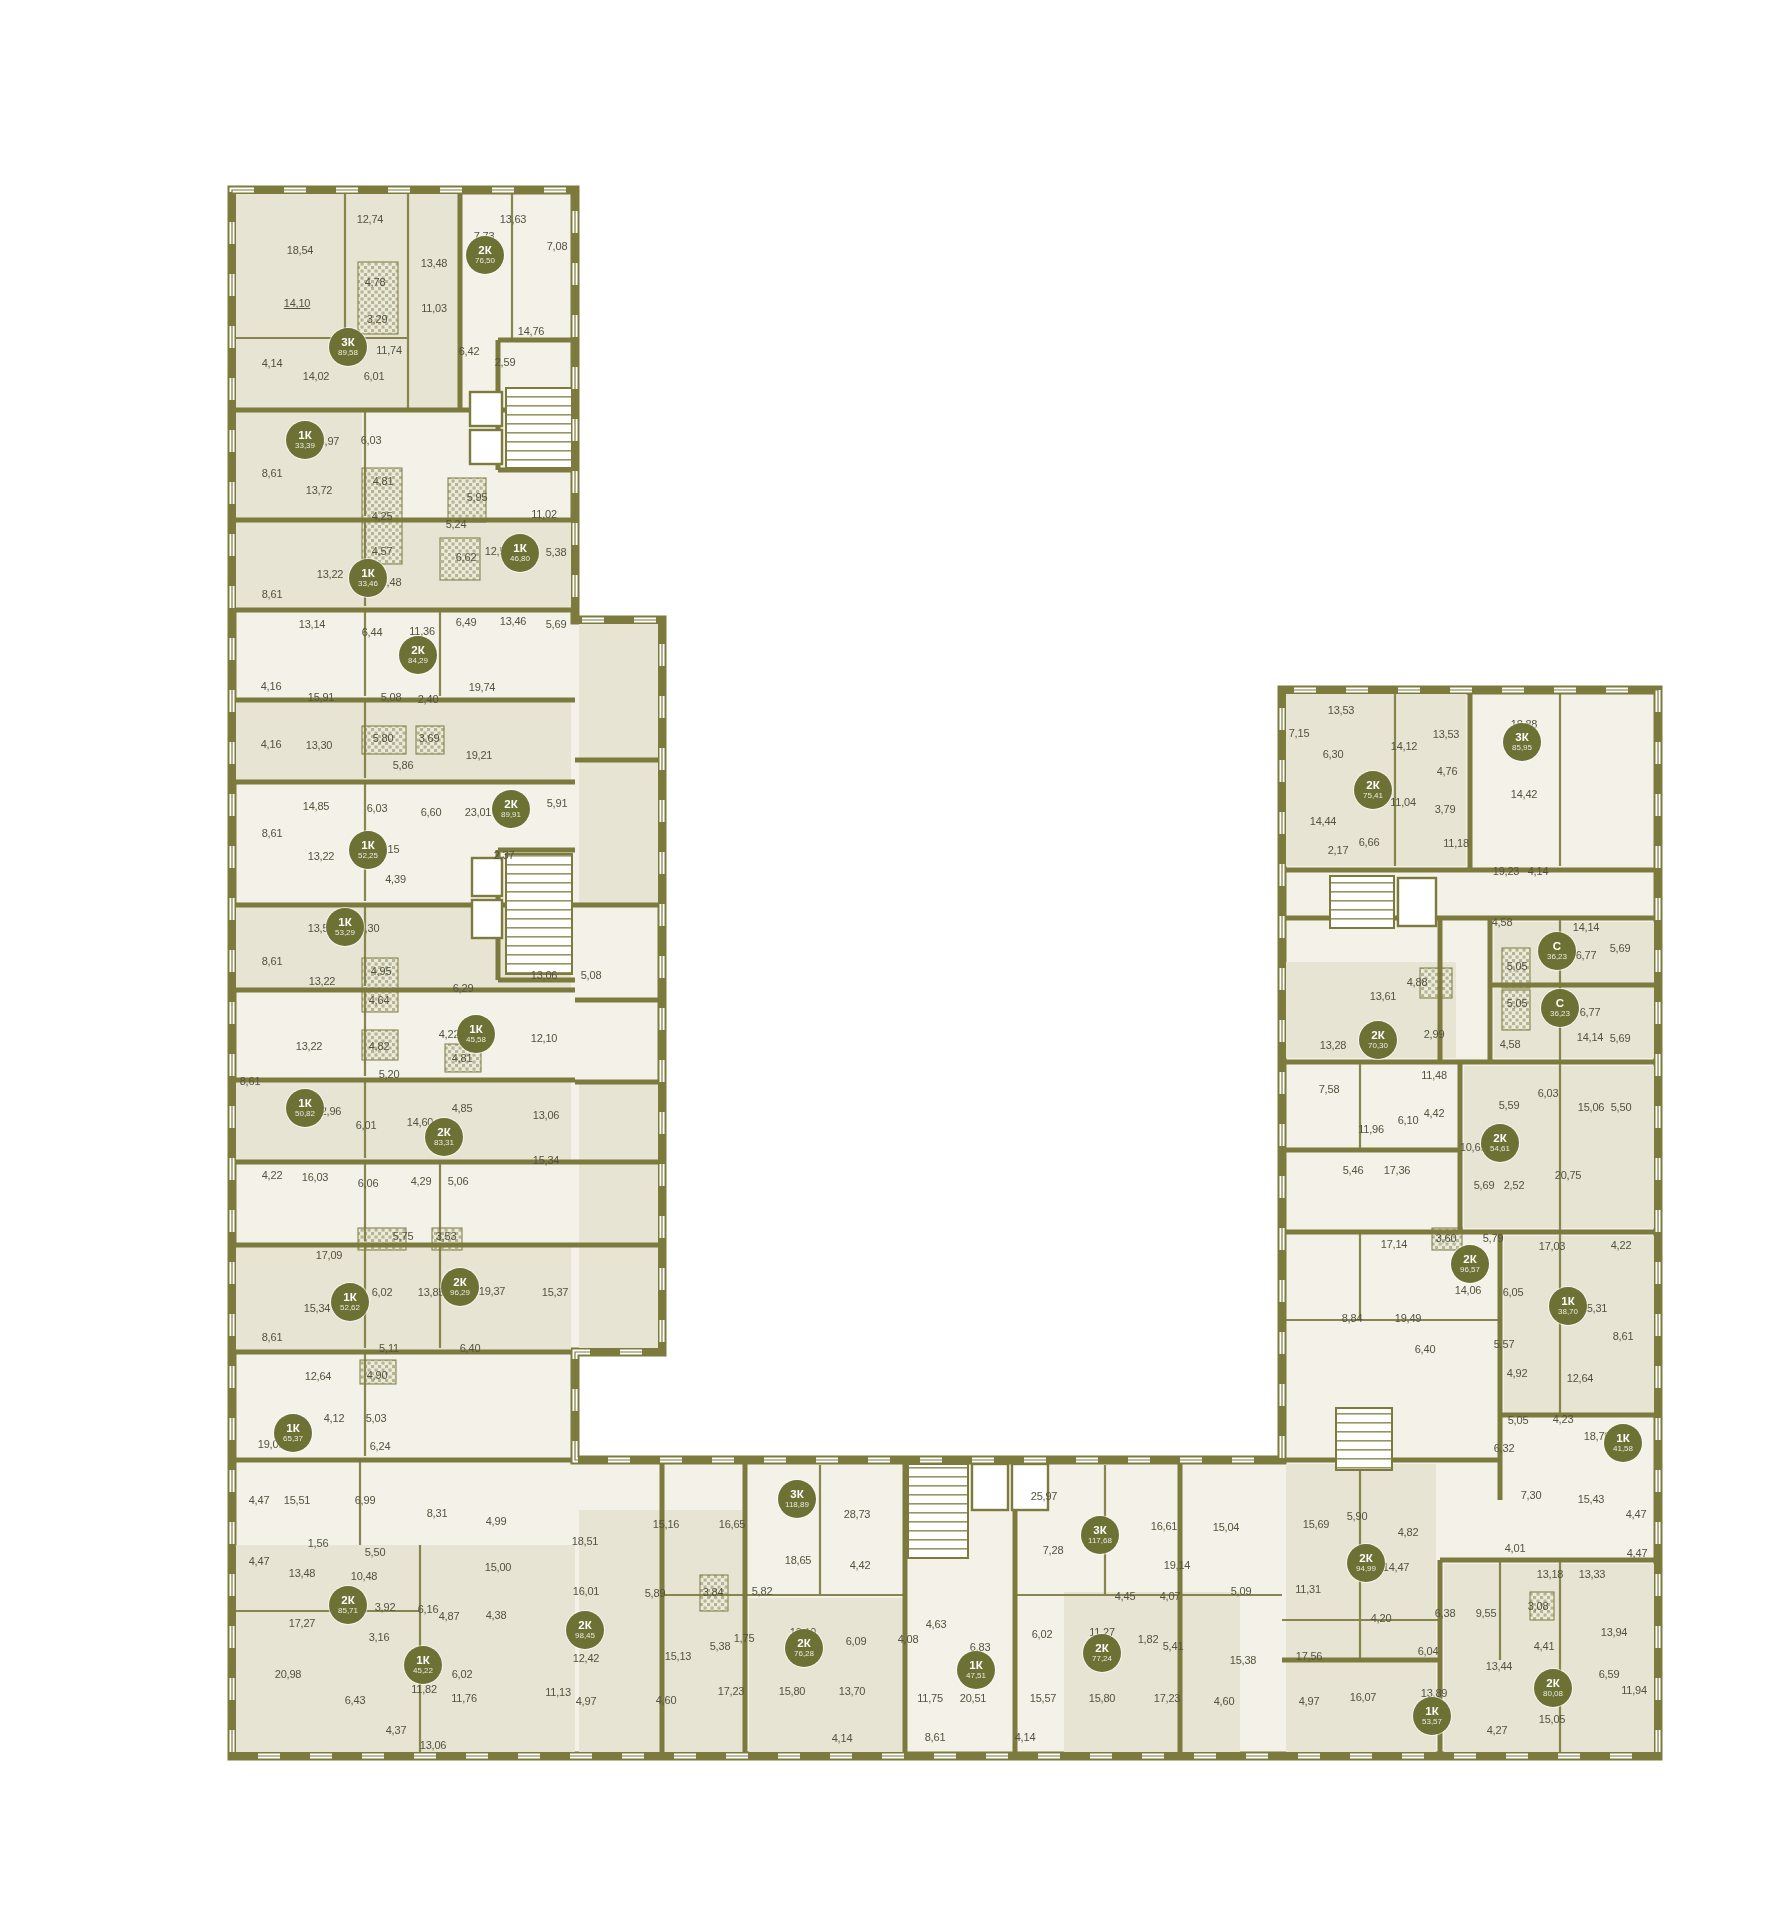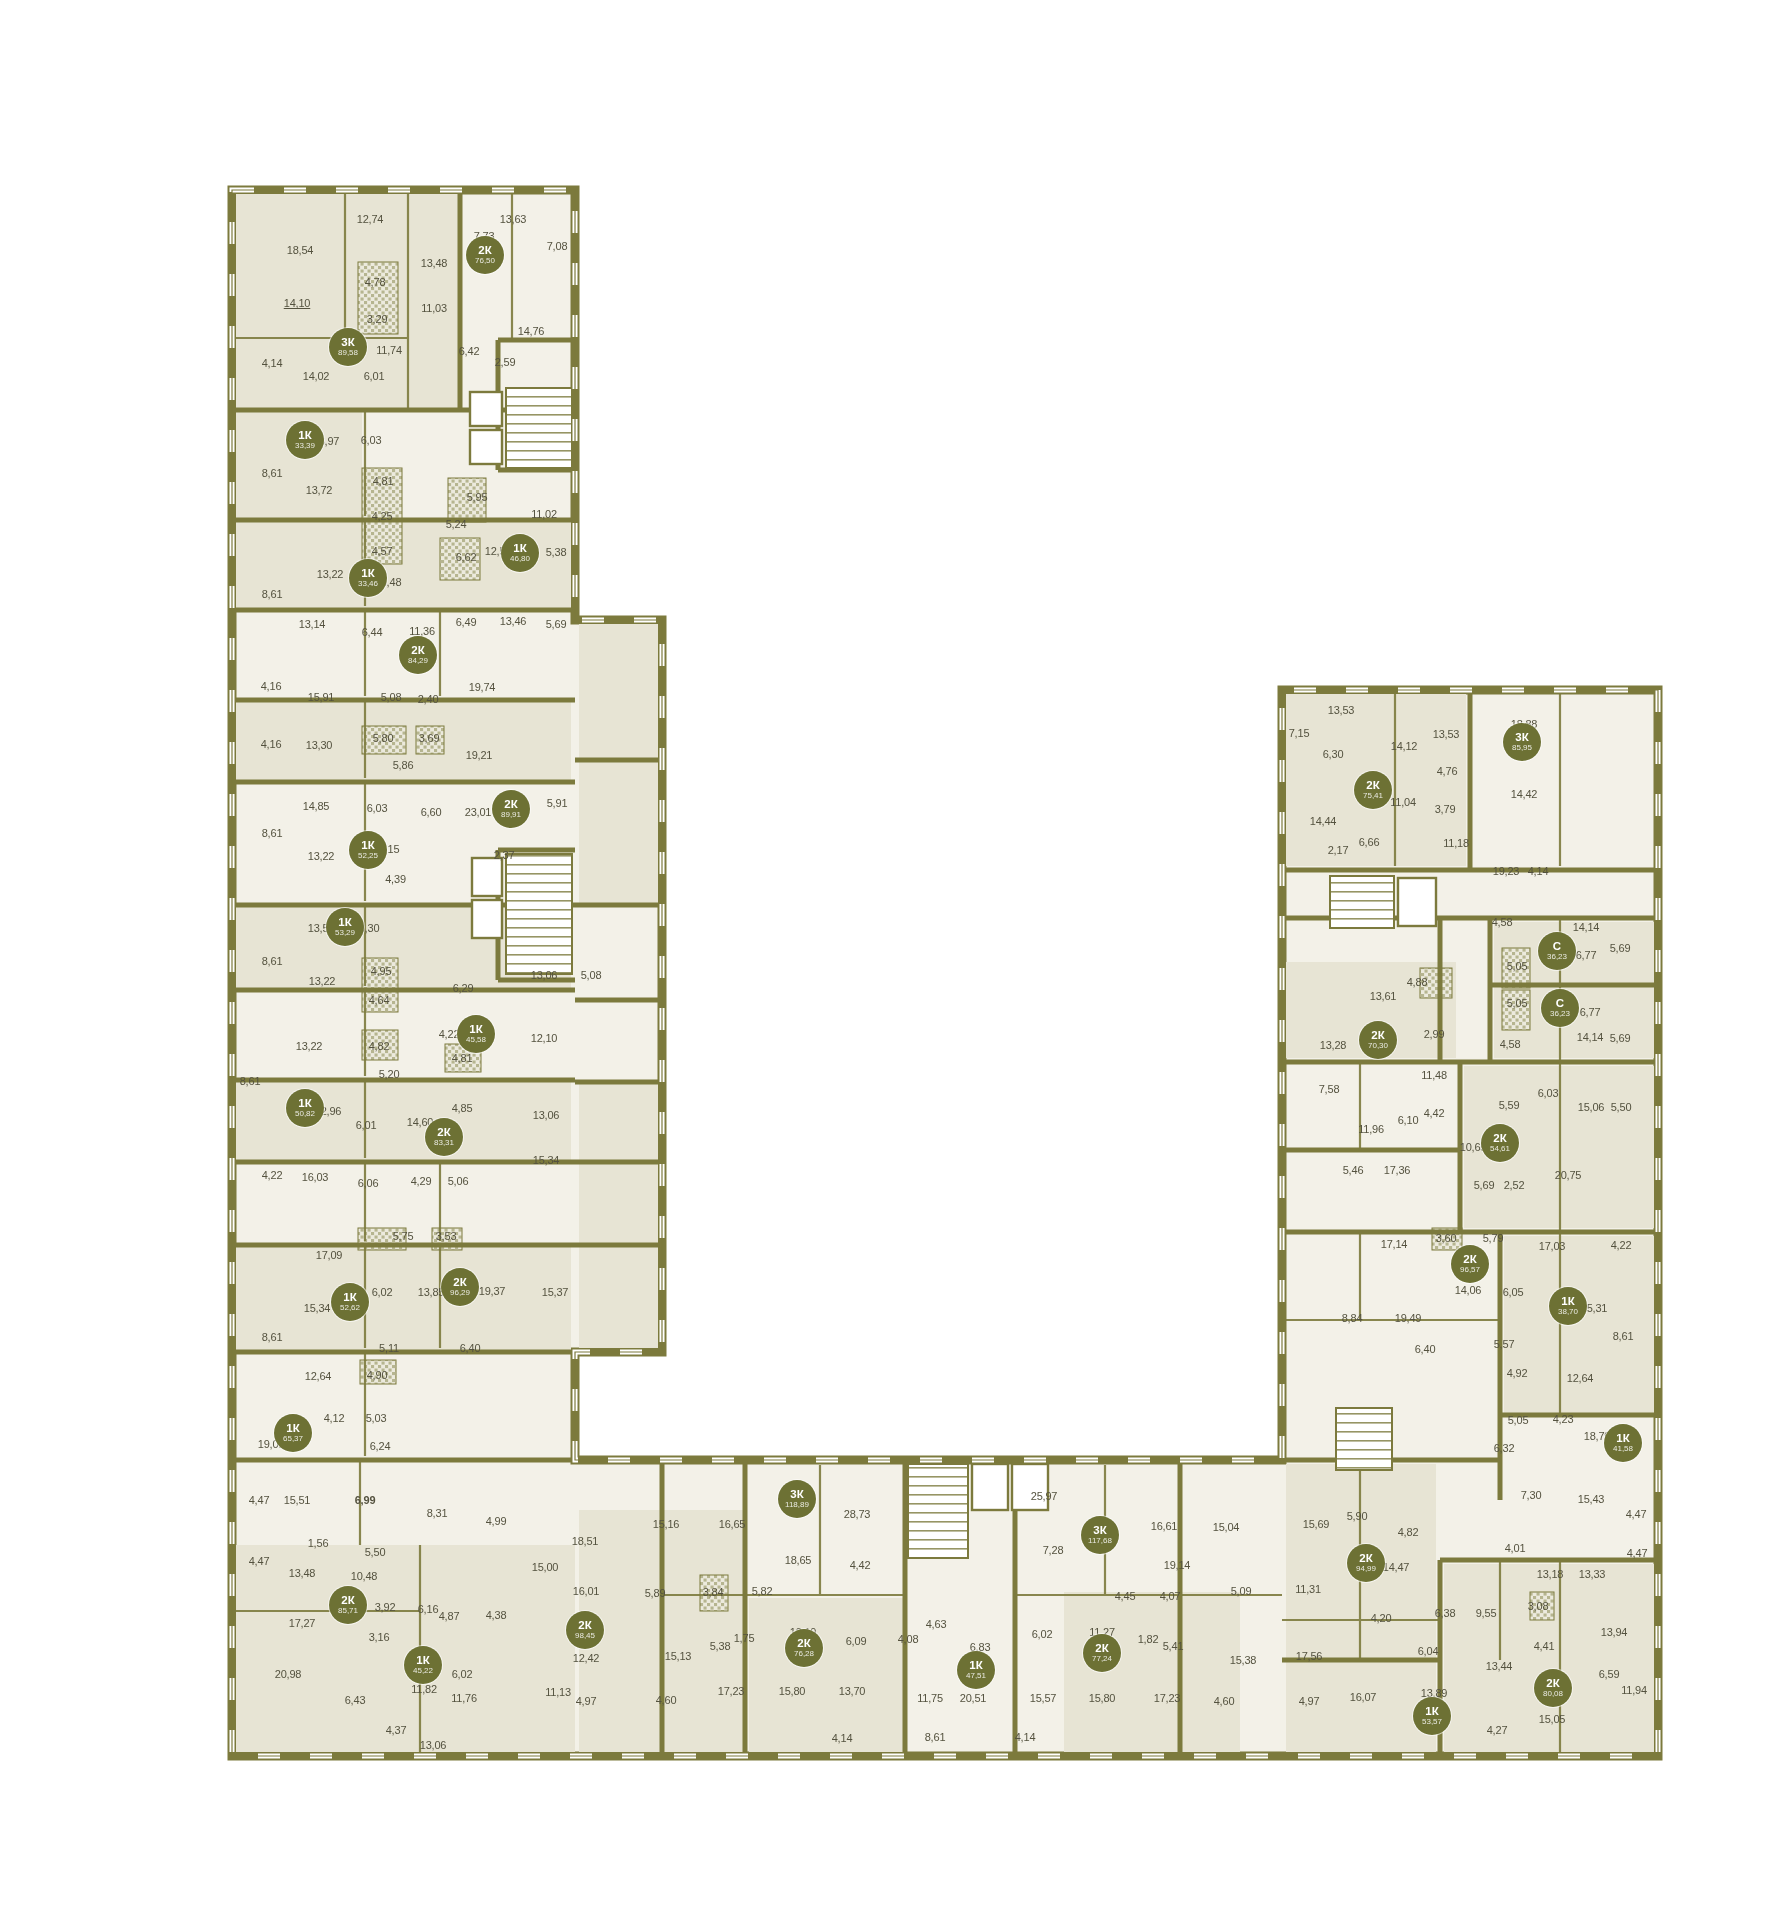--- a/index.html
+++ b/index.html
@@ -323,21 +323,21 @@
       <span class="room-label" style="left: 376px; top: 1418px;">5,03</span>
 
       <span class="room-label" style="left: 271px; top: 1444px;">19,01</span>
 
       <span class="room-label" style="left: 380px; top: 1446px;">6,24</span>
 
       <span class="room-label" style="left: 259px; top: 1500px;">4,47</span>
 
       <span class="room-label" style="left: 297px; top: 1500px;">15,51</span>
 
-      <span class="room-label" style="left: 365px; top: 1500px; font-weight: bold;">6,99</span>
+      <span class="room-label" style="left: 365px; top: 1500px;">6,99</span>
 
       <span class="room-label" style="left: 496px; top: 1521px;">4,99</span>
 
       <span class="room-label" style="left: 437px; top: 1513px;">8,31</span>
 
       <span class="room-label" style="left: 375px; top: 1552px;">5,50</span>
 
       <span class="room-label" style="left: 259px; top: 1561px;">4,47</span>
 
       <span class="room-label" style="left: 302px; top: 1573px;">13,48</span>
@@ -365,21 +365,21 @@
       <span class="room-label" style="left: 591px; top: 975px;">5,08</span>
 
       <span class="room-label" style="left: 544px; top: 1038px;">12,10</span>
 
       <span class="room-label" style="left: 546px; top: 1115px;">13,06</span>
 
       <span class="room-label" style="left: 546px; top: 1160px;">15,34</span>
 
       <span class="room-label" style="left: 555px; top: 1292px;">15,37</span>
 
-      <span class="room-label" style="left: 498px; top: 1567px; margin-left: 47px;">15,00</span>
+      <span class="room-label" style="left: 498px; top: 1567px;">15,00</span>
 
       <span class="room-label" style="left: 428px; top: 1609px;">6,16</span>
 
       <span class="room-label" style="left: 449px; top: 1616px;">4,87</span>
 
       <span class="room-label" style="left: 496px; top: 1615px;">4,38</span>
 
       <span class="room-label" style="left: 462px; top: 1674px;">6,02</span>
 
       <span class="room-label" style="left: 464px; top: 1698px;">11,76</span>

